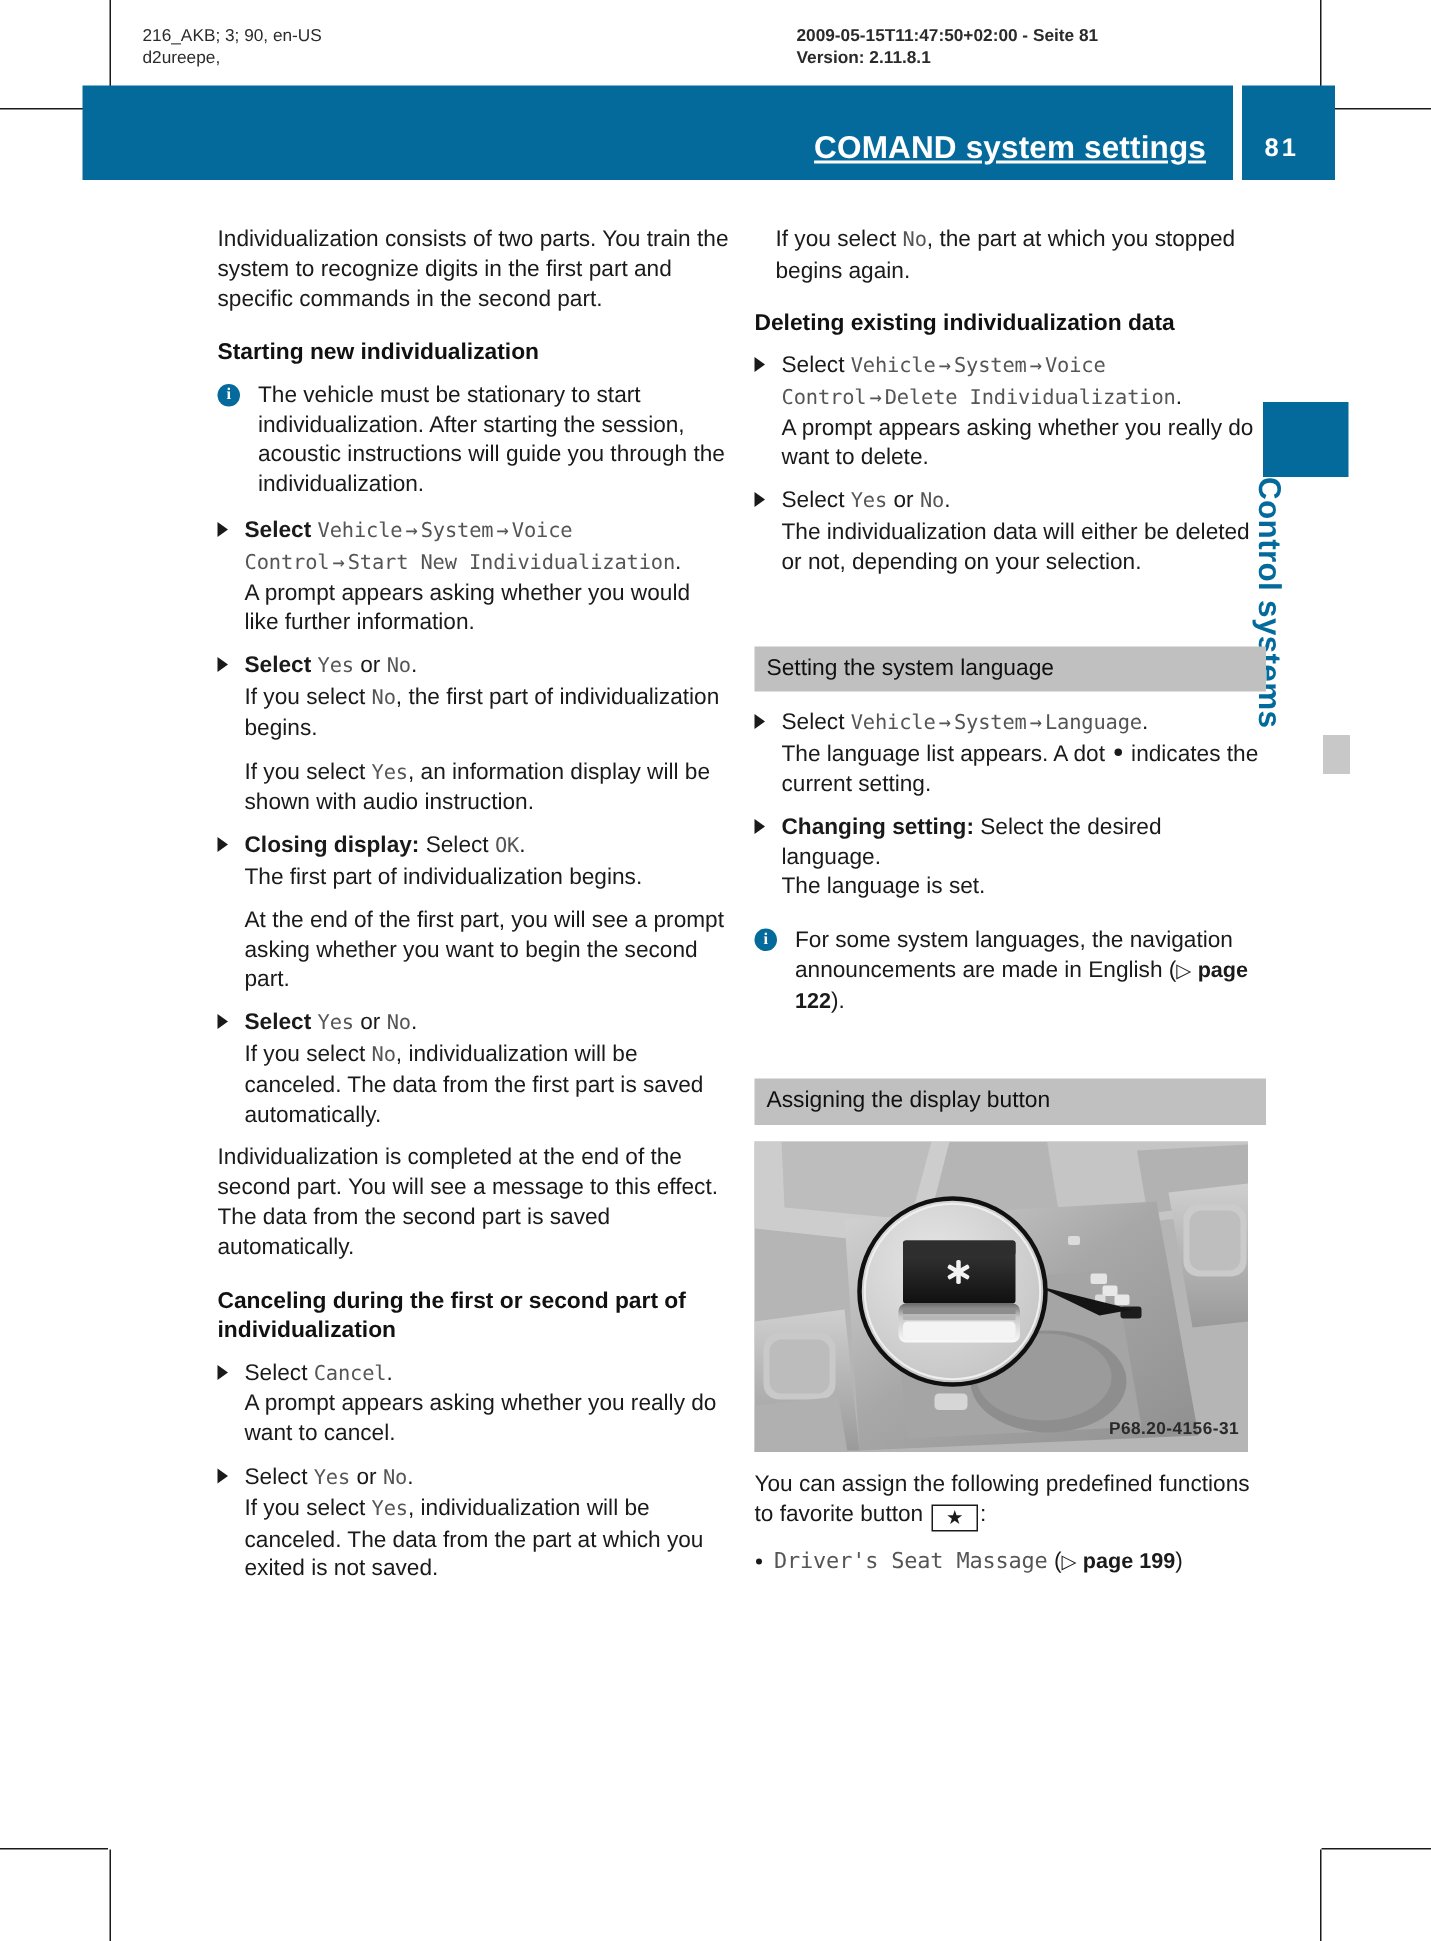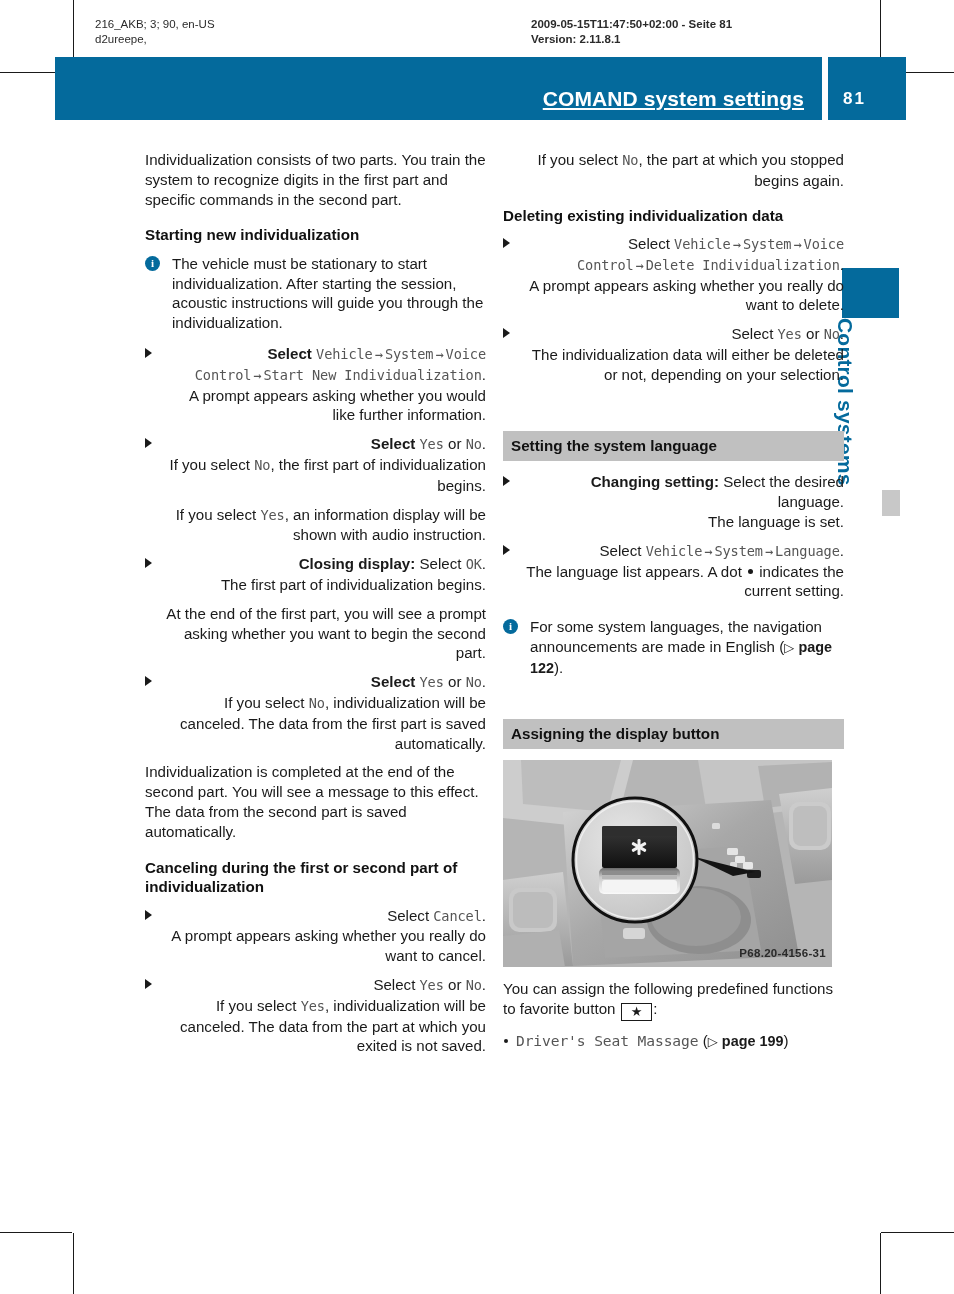--- a/index.html
+++ b/index.html
@@ -48,21 +48,21 @@
   }
   .hdr-band {
     position: absolute;
     left: 0; top: 0;
     width: 767px; height: 63px;
     background: #046a9c;
   }
   .hdr-pagebox {
     position: absolute;
     left: 773px; top: 0;
-    width: 78px; height: 63px;
+    width: 62px; height: 63px;
     background: #046a9c;
   }
   .hdr-title {
     position: absolute;
     right: 18px;
     bottom: 9px;
     font-size: 21px;
     font-weight: bold;
     color: #ffffff;
     letter-spacing: .1px;
@@ -125,21 +125,21 @@
 
   .para {
     margin-bottom: 11px;
   }
   .tight { margin-bottom: 0; }
 
   
   .sec-head {
     background: #c0c0c0;
     font-size: 15.2px;
-    font-weight: bold;
+    font-weight: normal;
     padding: 5px 8px 6px 8px;
     margin: 16px 0 11px 0;
     color: #111111;
   }
   .col-right .sec-head:first-child { margin-top: 0; }
 
   
   .sub-head {
     font-size: 15.2px;
     font-weight: bold;
@@ -160,21 +160,20 @@
     font-size: 13.6px;
     color: #555555;
     padding: 0 2px;
   }
 
   
   .step {
     position: relative;
     padding-left: 18px;
     margin-bottom: 9px;
-    text-align: right;
   }
   .step .tri {
     position: absolute;
     left: 0;
     top: 4px;
     width: 0; height: 0;
     border-left: 7px solid #1a1a1a;
     border-top: 5px solid transparent;
     border-bottom: 5px solid transparent;
   }
@@ -402,34 +401,34 @@
       <span class="mono">Yes</span>
       <span>or</span>
       <span class="mono">No</span><span>.</span>
       <div>The individualization data will either be deleted or not, depending on your selection.</div>
     </div>
 
     <div class="sec-head" style="margin-top:46px;">Setting the system language</div>
 
     <div class="step">
       <span class="tri"></span>
-      <b>Changing setting:</b>
-      <span>Select the desired language.</span>
-      <div>The language is set.</div>
-    </div>
-
-    <div class="step">
-      <span class="tri"></span>
       <span>Select</span>
       <span class="mono">Vehicle</span><span class="arrow">→</span><span class="mono">System</span><span class="arrow">→</span><span class="mono">Language</span><span>.</span>
       <div>
         <span>The language list appears. A dot</span>
         <span class="dotsym"></span>
         <span>indicates the current setting.</span>
       </div>
+    </div>
+
+    <div class="step">
+      <span class="tri"></span>
+      <b>Changing setting:</b>
+      <span>Select the desired language.</span>
+      <div>The language is set.</div>
     </div>
 
     <div class="note" style="margin-top:16px;">
       <span class="i-icon">i</span>
       <span>For some system languages, the navigation announcements are made in English (</span><span class="xref-arrow">▷</span>&nbsp;<span class="xref">page 122</span><span>).</span>
     </div>
 
     <div class="sec-head" style="margin-top:40px;">Assigning the display button</div>
 
     <div class="photo-wrap">

